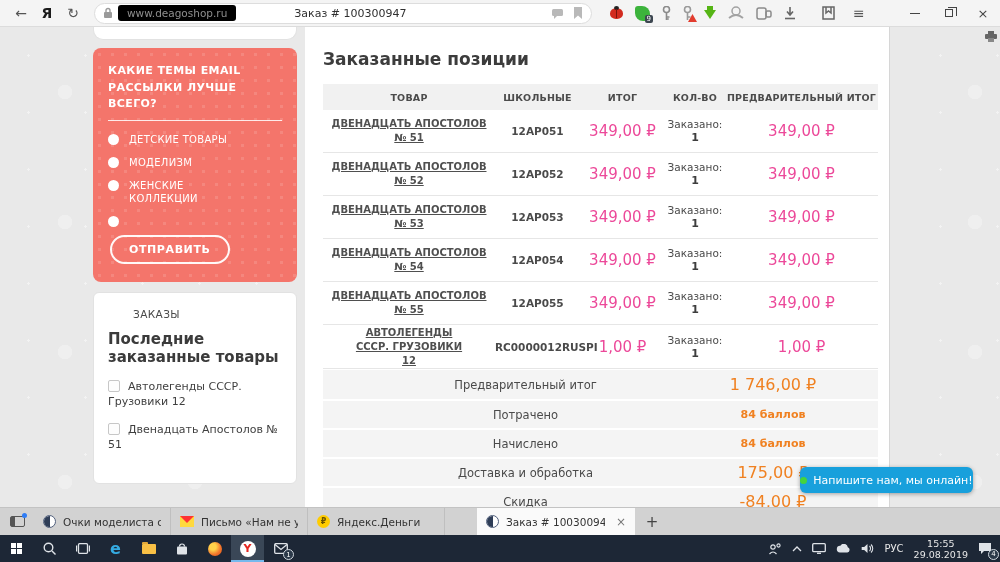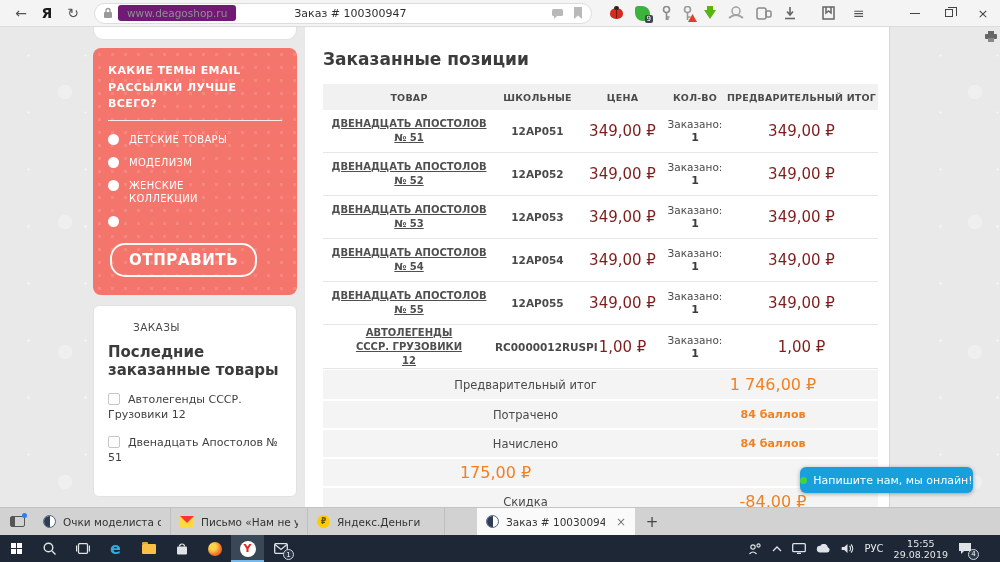--- a/index.html
+++ b/index.html
@@ -9,21 +9,21 @@
 
   
   .chrome { position:absolute; top:0; left:0; width:1000px; height:27px;
     background:#f4f4f4; border-bottom:1px solid #dcdcdc;
     display:flex; align-items:center; }
   .navbtn { width:26px; text-align:center; font-size:14px; color:#555; cursor:default; }
   .ylogo { font-weight:bold; color:#1b1b1b; font-size:14px; }
   .addressbar { position:relative; margin-left:8px; width:498px; height:21px;
     background:#fff; border:1px solid #ddd; border-radius:11px;
     display:flex; align-items:center; padding:0 8px; }
-  .urlchip { background:#701a75; border-radius:3px; padding:2px 9px;
+  .urlchip { background:#000000; border-radius:3px; padding:2px 9px;
     font-size:10.5px; color:#8f8f8f; margin-left:5px; }
   .pagetitle { font-size:11px; color:#2f2f2f; margin-left:58px; white-space:nowrap; }
   .abar-icons { margin-left:auto; display:flex; gap:9px; align-items:center; }
   .exticons { display:flex; align-items:center; gap:12px; margin-left:18px; }
   .winctl { margin-left:auto; display:flex; align-items:center; gap:0; }
   .winbtn { width:34px; height:26px; display:flex; align-items:center; justify-content:center;
     color:#444; font-size:13px; }
   .minbar { width:10px; height:1px; background:#444; }
   .restsq { width:8px; height:8px; border:1px solid #444; position:relative; }
   .restsq:before { content:""; position:absolute; left:2px; top:-3px; width:8px; height:8px;
@@ -55,44 +55,44 @@
   .survey { margin-top:8px; background:#f4756b; border-radius:8px; padding:15px 15px 18px;
     background-image:radial-gradient(rgba(255,255,255,.13) 1.5px, transparent 1.7px);
     background-size:13px 13px; }
   .survey h3 { color:#fff; font-size:11px; font-weight:bold; letter-spacing:.4px;
     line-height:1.5; padding-bottom:7px; border-bottom:1px solid rgba(255,255,255,.85); }
   .opts { margin-top:12px; }
   .opt { display:flex; align-items:flex-start; margin-top:10px; cursor:default; }
   .radio { flex:0 0 11px; width:11px; height:11px; background:#fff; border-radius:50%; margin-top:1px; }
   .opt span.lbl { margin-left:10px; color:#fff; font-size:10px; letter-spacing:.3px;
     line-height:13px; text-transform:uppercase; max-width:126px; }
-  .sendbtn { display:inline-block; margin-top:16px; margin-left:2px; padding:6px 17px;
+  .sendbtn { display:inline-block; margin-top:8px; margin-left:2px; padding:6px 17px;
     border:2px solid rgba(255,255,255,.95); border-radius:15px;
-    color:#fff; font-size:15px; font-weight:bold; letter-spacing:.6px; background:transparent; }
+    color:#fff; font-size:11px; font-weight:bold; letter-spacing:.6px; background:transparent; }
   .orders { margin-top:10px; background:#fff; border:1px solid #e2e2e2; border-radius:6px;
     padding:15px 14px; height:192px; overflow:hidden; }
   .orders .cap { font-size:10.5px; color:#4a4a4a; letter-spacing:.4px;margin-left:25px; }
   .orders .sub { font-size:15px; font-weight:bold; color:#3b3b3b; margin-top:10px; }
   .oitem { margin-top:13px; font-size:11px; color:#3f3f3f; line-height:15px; }
   .cb { display:inline-block; width:12px; height:12px; border:1px solid #c7c7c7; border-radius:2px;
     background:#fdfdfd; vertical-align:-2px; margin-right:8px; }
 
   
   .main { position:absolute; left:305px; top:0; width:585px; height:480px; background:#fff;
     border-right:1px solid #d6d6d6; }
   .main h1 { padding:22px 0 15px 18px; font-size:17px; font-weight:bold; color:#3c3c3c; }
   .otable { margin-left:18px; width:555px; }
   .thead, .trow { display:grid; grid-template-columns:172px 85px 85px 60px 153px; align-items:center; }
   .thead { background:#f1f1f1; height:26px; }
   .thead div { font-size:9.5px; font-weight:bold; color:#4b4b4b; text-align:center; letter-spacing:.2px; }
   .trow { height:43px; border-bottom:1px solid #e6e6e6; }
   .prod { font-size:10px; font-weight:bold; color:#4f4f4f; text-align:center;
     text-decoration:underline; text-transform:uppercase; line-height:14px; padding:0 4px; cursor:pointer; }
   .sku { font-size:10.5px; color:#4a4a4a; text-align:center; font-weight:600; }
-  .price, .subtotal { font-size:15px; color:#7f1d1d; text-align:center; }
+  .price, .subtotal { font-size:15px; color:#ec4899; text-align:center; }
   .qty { text-align:center; font-size:10.5px; color:#4a4a4a; line-height:13px; }
   .qty .qnum { display:block; font-weight:bold; font-size:11px; color:#3d3d3d; }
   .summary { margin-left:18px; width:555px; margin-top:1px; }
   .srow { display:grid; grid-template-columns:345px 210px; align-items:center; height:29px;
     background:#f4f4f4; border-top:2px solid #fff; }
   .srow:first-child { border-top:none; }
   .srow .slabel { text-align:center; font-size:11.5px; color:#4a4a4a; padding-left:60px; }
   .srow .sval { text-align:center; color:#f08121; }
   .srow.large .sval { font-size:16px; }
   .srow.small .sval { font-size:11px; font-weight:bold; }
@@ -137,21 +137,21 @@
   .ycircle { width:16px; height:16px; background:#fff; border-radius:50%; color:#e52620;
     font-weight:bold; font-size:11px; display:flex; align-items:center; justify-content:center; }
   .edgeletter { color:#35abe2; font-size:16px; font-weight:bold; }
   .folder { width:14px; height:10px; background:#f9c045; border-radius:1px; position:relative; }
   .folder:before { content:""; position:absolute; top:-2px; left:0; width:6px; height:2px; background:#e3a93a; border-radius:1px 1px 0 0; }
   .ffox { width:14px; height:14px; border-radius:50%;
     background:radial-gradient(circle at 35% 35%, #ffd24a 25%, #f2762c 60%, #e14e12 100%); }
   .badge { position:absolute; background:#2b3949; border:1px solid #cfd6dd; color:#fff; font-size:7px;
     border-radius:50%; width:11px; height:11px; display:flex; align-items:center; justify-content:center; }
   .relbox { position:relative; }
-  .tray { margin-left:auto; display:flex; align-items:center; gap:10px; padding-right:24px; }
+  .tray { margin-left:auto; display:flex; align-items:center; gap:10px; padding-right:4px; }
   .lang { font-size:10px; }
   .clock { font-size:9.5px; line-height:11px; text-align:center; }
   svg.ic { display:block; }
 </style>
 </head>
 <body>
 
 <div class="screen">
 
   <div class="chrome">
@@ -258,21 +258,21 @@
       </div>
     </div>
 
     <div class="main">
       <h1>Заказанные позиции</h1>
 
       <div class="otable">
         <div class="thead">
           <div>ТОВАР</div>
           <div>ШКОЛЬНЫЕ</div>
-          <div>ЦЕНА</div>
+          <div>ИТОГ</div>
           <div>КОЛ-ВО</div>
           <div>ПРЕДВАРИТЕЛЬНЫЙ ИТОГ</div>
         </div>
 
         <div class="trow">
           <a class="prod">ДВЕНАДЦАТЬ АПОСТОЛОВ № 51</a>
           <div class="sku">12AP051</div>
           <div class="price">349,00 ₽</div>
           <div class="qty"><span>Заказано:</span><span class="qnum">1</span></div>
           <div class="subtotal">349,00 ₽</div>
@@ -321,20 +321,21 @@
         </div>
         <div class="srow small">
           <div class="slabel">Потрачено</div>
           <div class="sval">84 баллов</div>
         </div>
         <div class="srow small">
           <div class="slabel">Начислено</div>
           <div class="sval">84 баллов</div>
         </div>
         <div class="srow large">
+          <div class="slabel">Доставка и обработка</div>
           <div class="sval">175,00 ₽</div>
         </div>
         <div class="srow large">
           <div class="slabel">Скидка</div>
           <div class="sval">-84,00 ₽</div>
         </div>
       </div>
     </div>
 
     <svg class="printer ic" width="12" height="11" viewBox="0 0 12 11">

